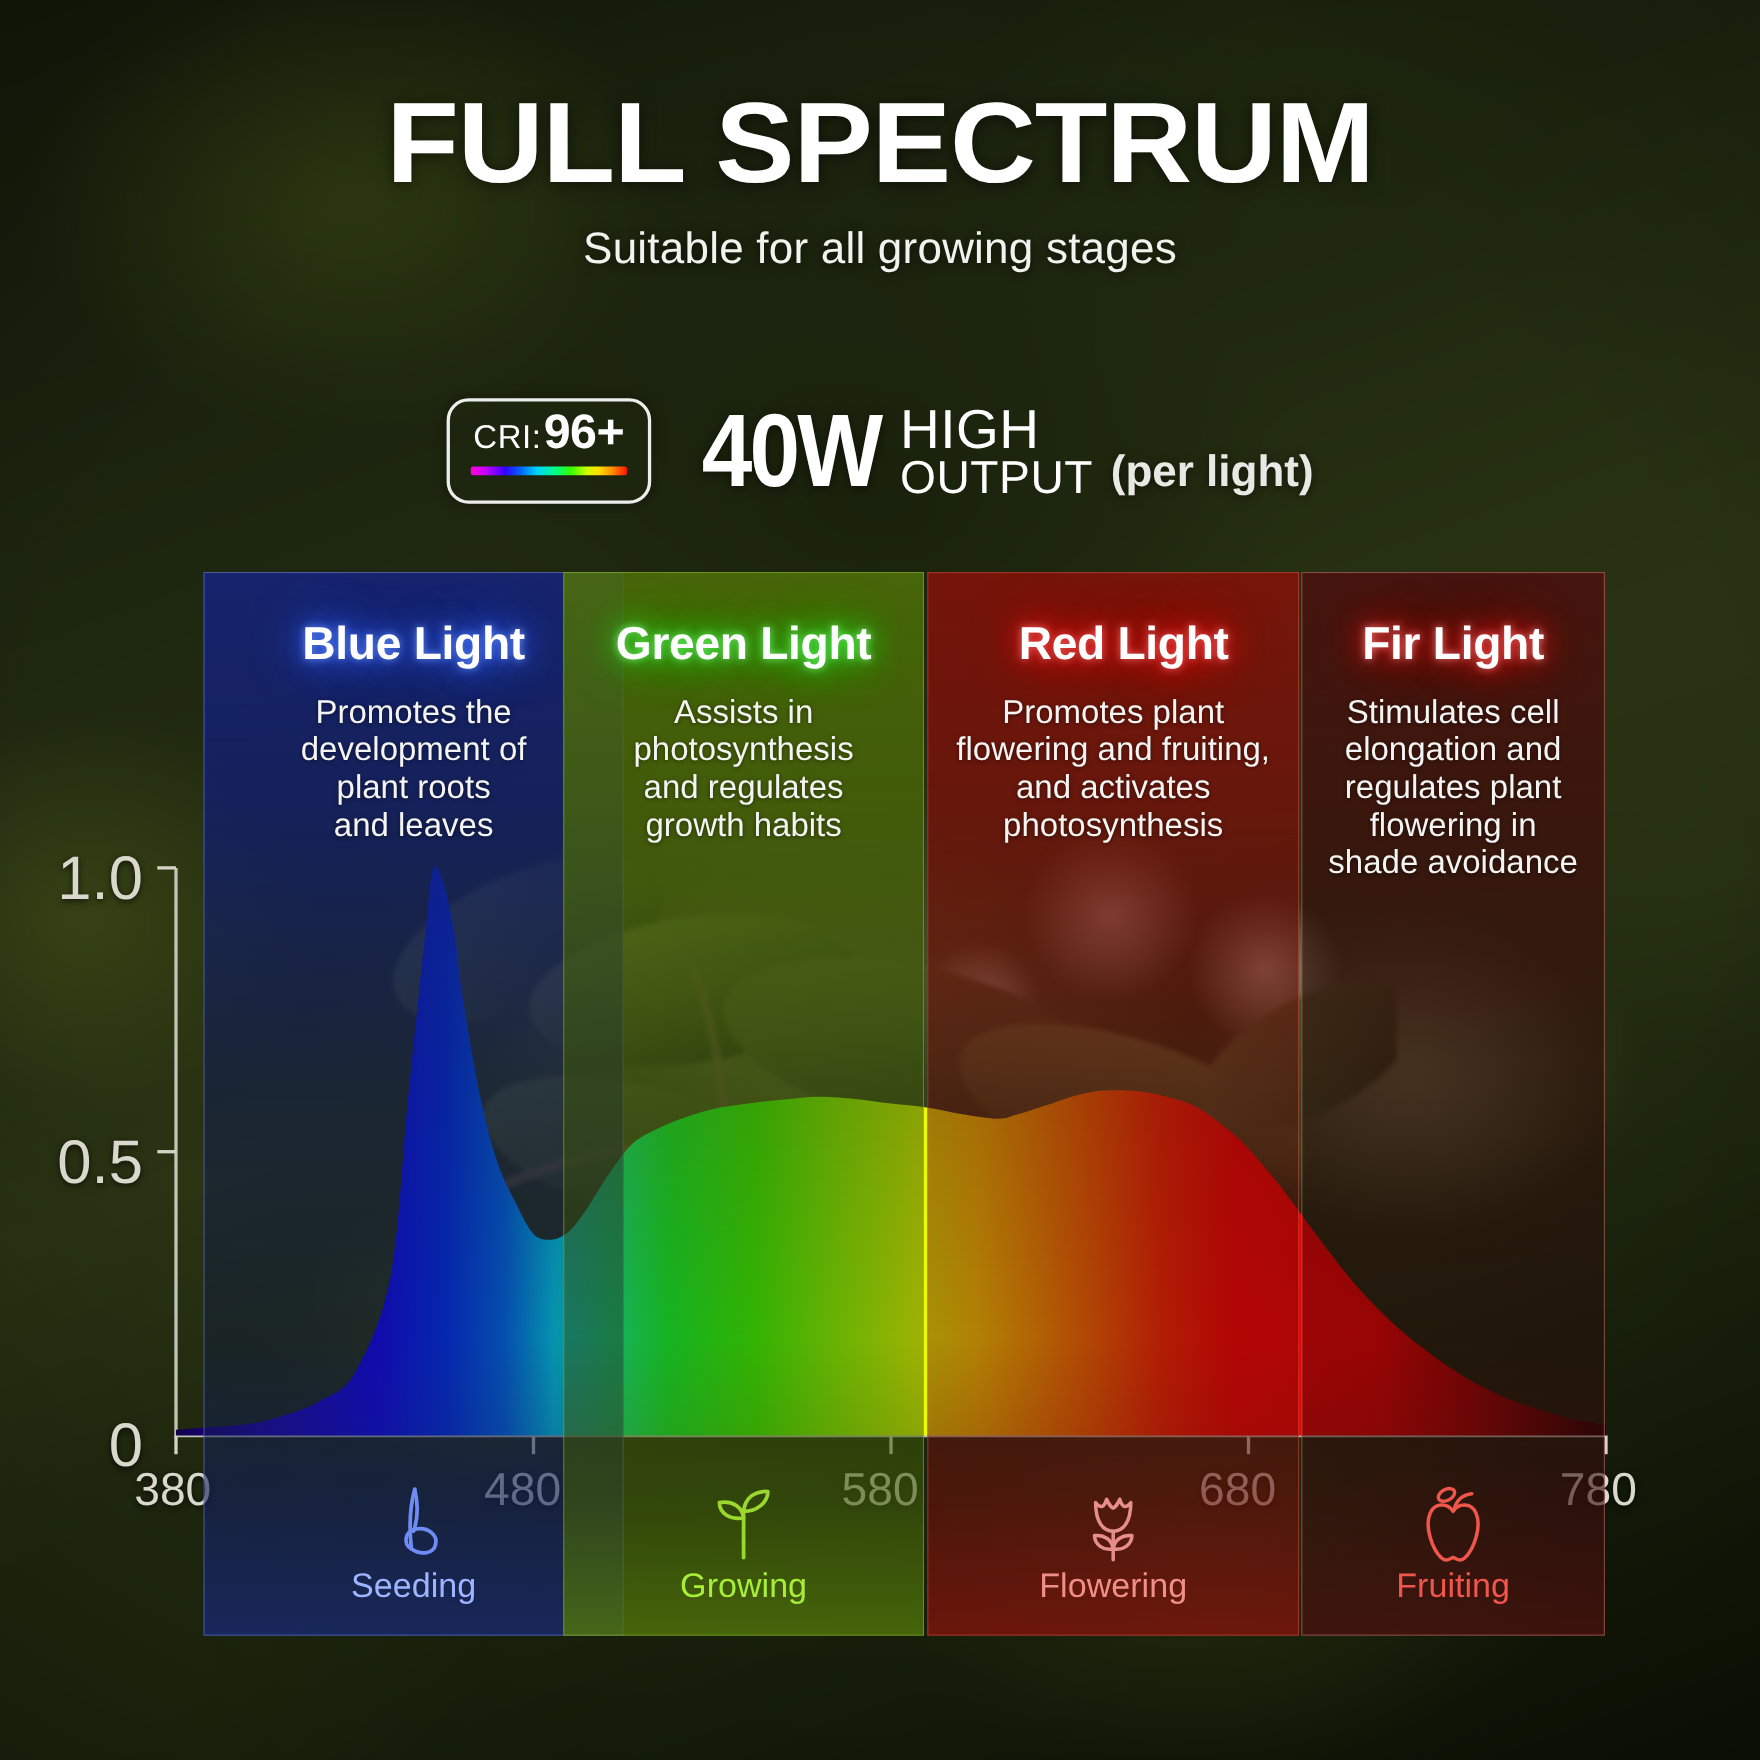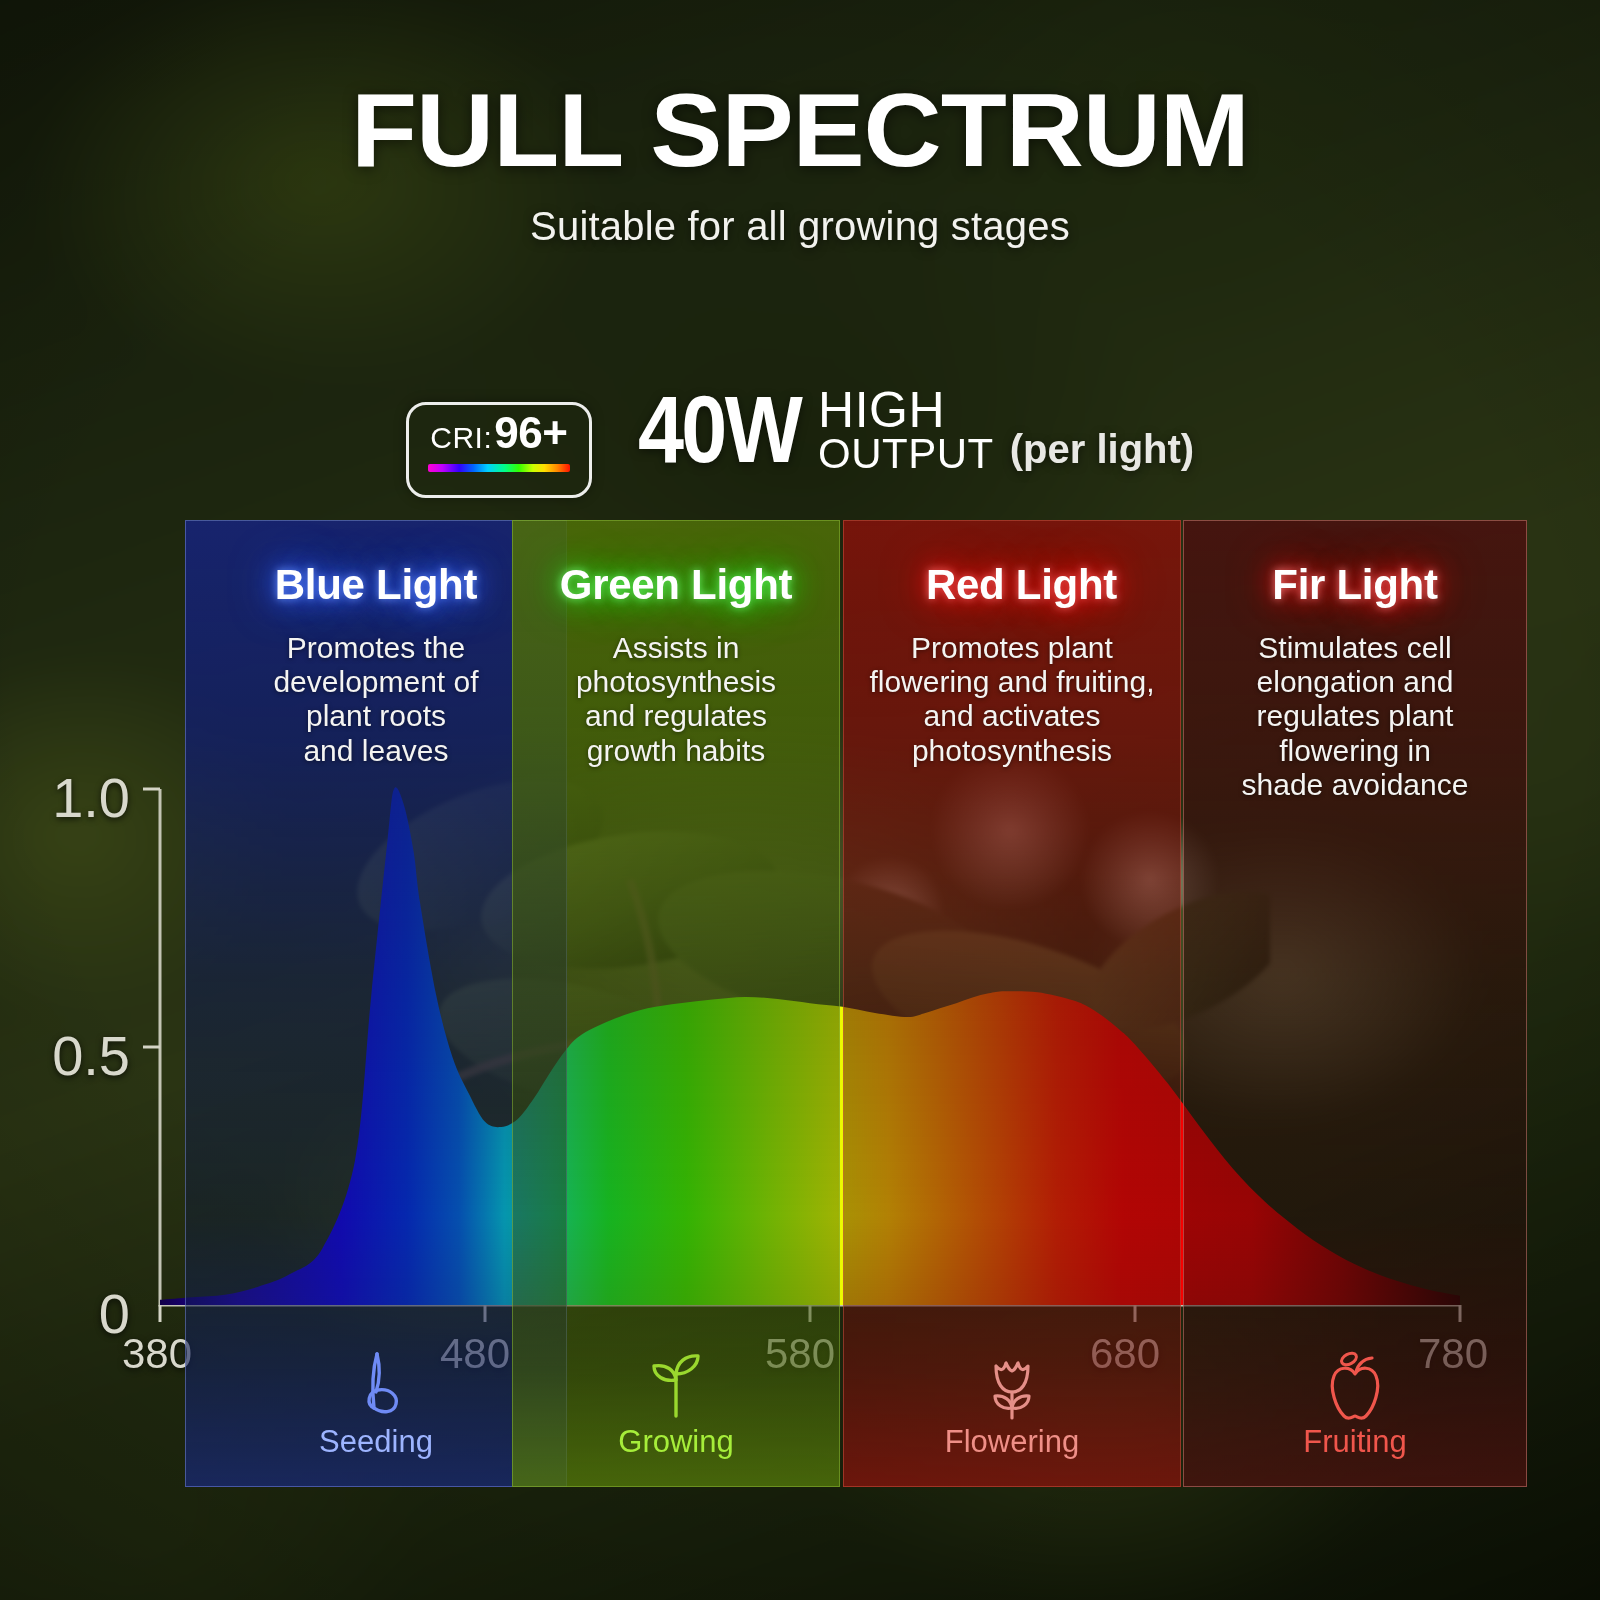--- a/index.html
+++ b/index.html
@@ -78,21 +78,20 @@
     gap: 46px;
   }
   #cri-badge {
     width: 186px; height: 96px;
     border: 3px solid rgba(255,255,255,.92);
     border-radius: 20px;
     display: flex; flex-direction: column;
     align-items: center; justify-content: center;
     padding: 6px 12px 23px;
     box-shadow: 0 0 12px rgba(0,0,0,.35);
-    margin-top: 40px;
   }
   #cri-text {
     display: flex; align-items: baseline;
     color: #fff; line-height: 1; white-space: nowrap;
   }
   #cri-label { font-size: 30px; font-weight: 400; letter-spacing: .5px; }
   #cri-value { font-size: 44px; font-weight: 700; letter-spacing: -.5px; margin-left: 2px; }
   #cri-bar {
     margin-top: 9px;
     width: 142px; height: 13px;
@@ -178,21 +177,21 @@
     background: linear-gradient(to bottom,
       rgba(130,18,10,.88) 0%, rgba(118,16,10,.80) 22%,
       rgba(92,14,10,.55) 48%, rgba(80,12,10,.44) 72%,
       rgba(104,16,10,.64) 88%, rgba(126,20,12,.82) 100%);
     border-color: rgba(220,90,70,.45);
   }
   #panel-red .panel-title { text-shadow: 0 0 26px #ff1111, 0 0 46px #dd0000, 0 0 8px #ff9999; margin-left: 19px; }
   #panel-red .panel-stage-label { color: #ef8f87; }
   
   #panel-fir {
-    left: 1183px; width: 344px;
+    left: 1183px; width: 276px;
     background: linear-gradient(to bottom,
       rgba(74,16,14,.86) 0%, rgba(64,14,12,.76) 22%,
       rgba(48,12,10,.55) 48%, rgba(42,10,10,.44) 72%,
       rgba(58,14,12,.62) 88%, rgba(72,18,14,.80) 100%);
     border-color: rgba(215,130,120,.50);
   }
   #panel-fir .panel-title { text-shadow: 0 0 26px #ff1111, 0 0 46px #cc0000, 0 0 8px #ffaaaa; }
   #panel-fir .panel-stage-label { color: #f0564c; }
 
   

